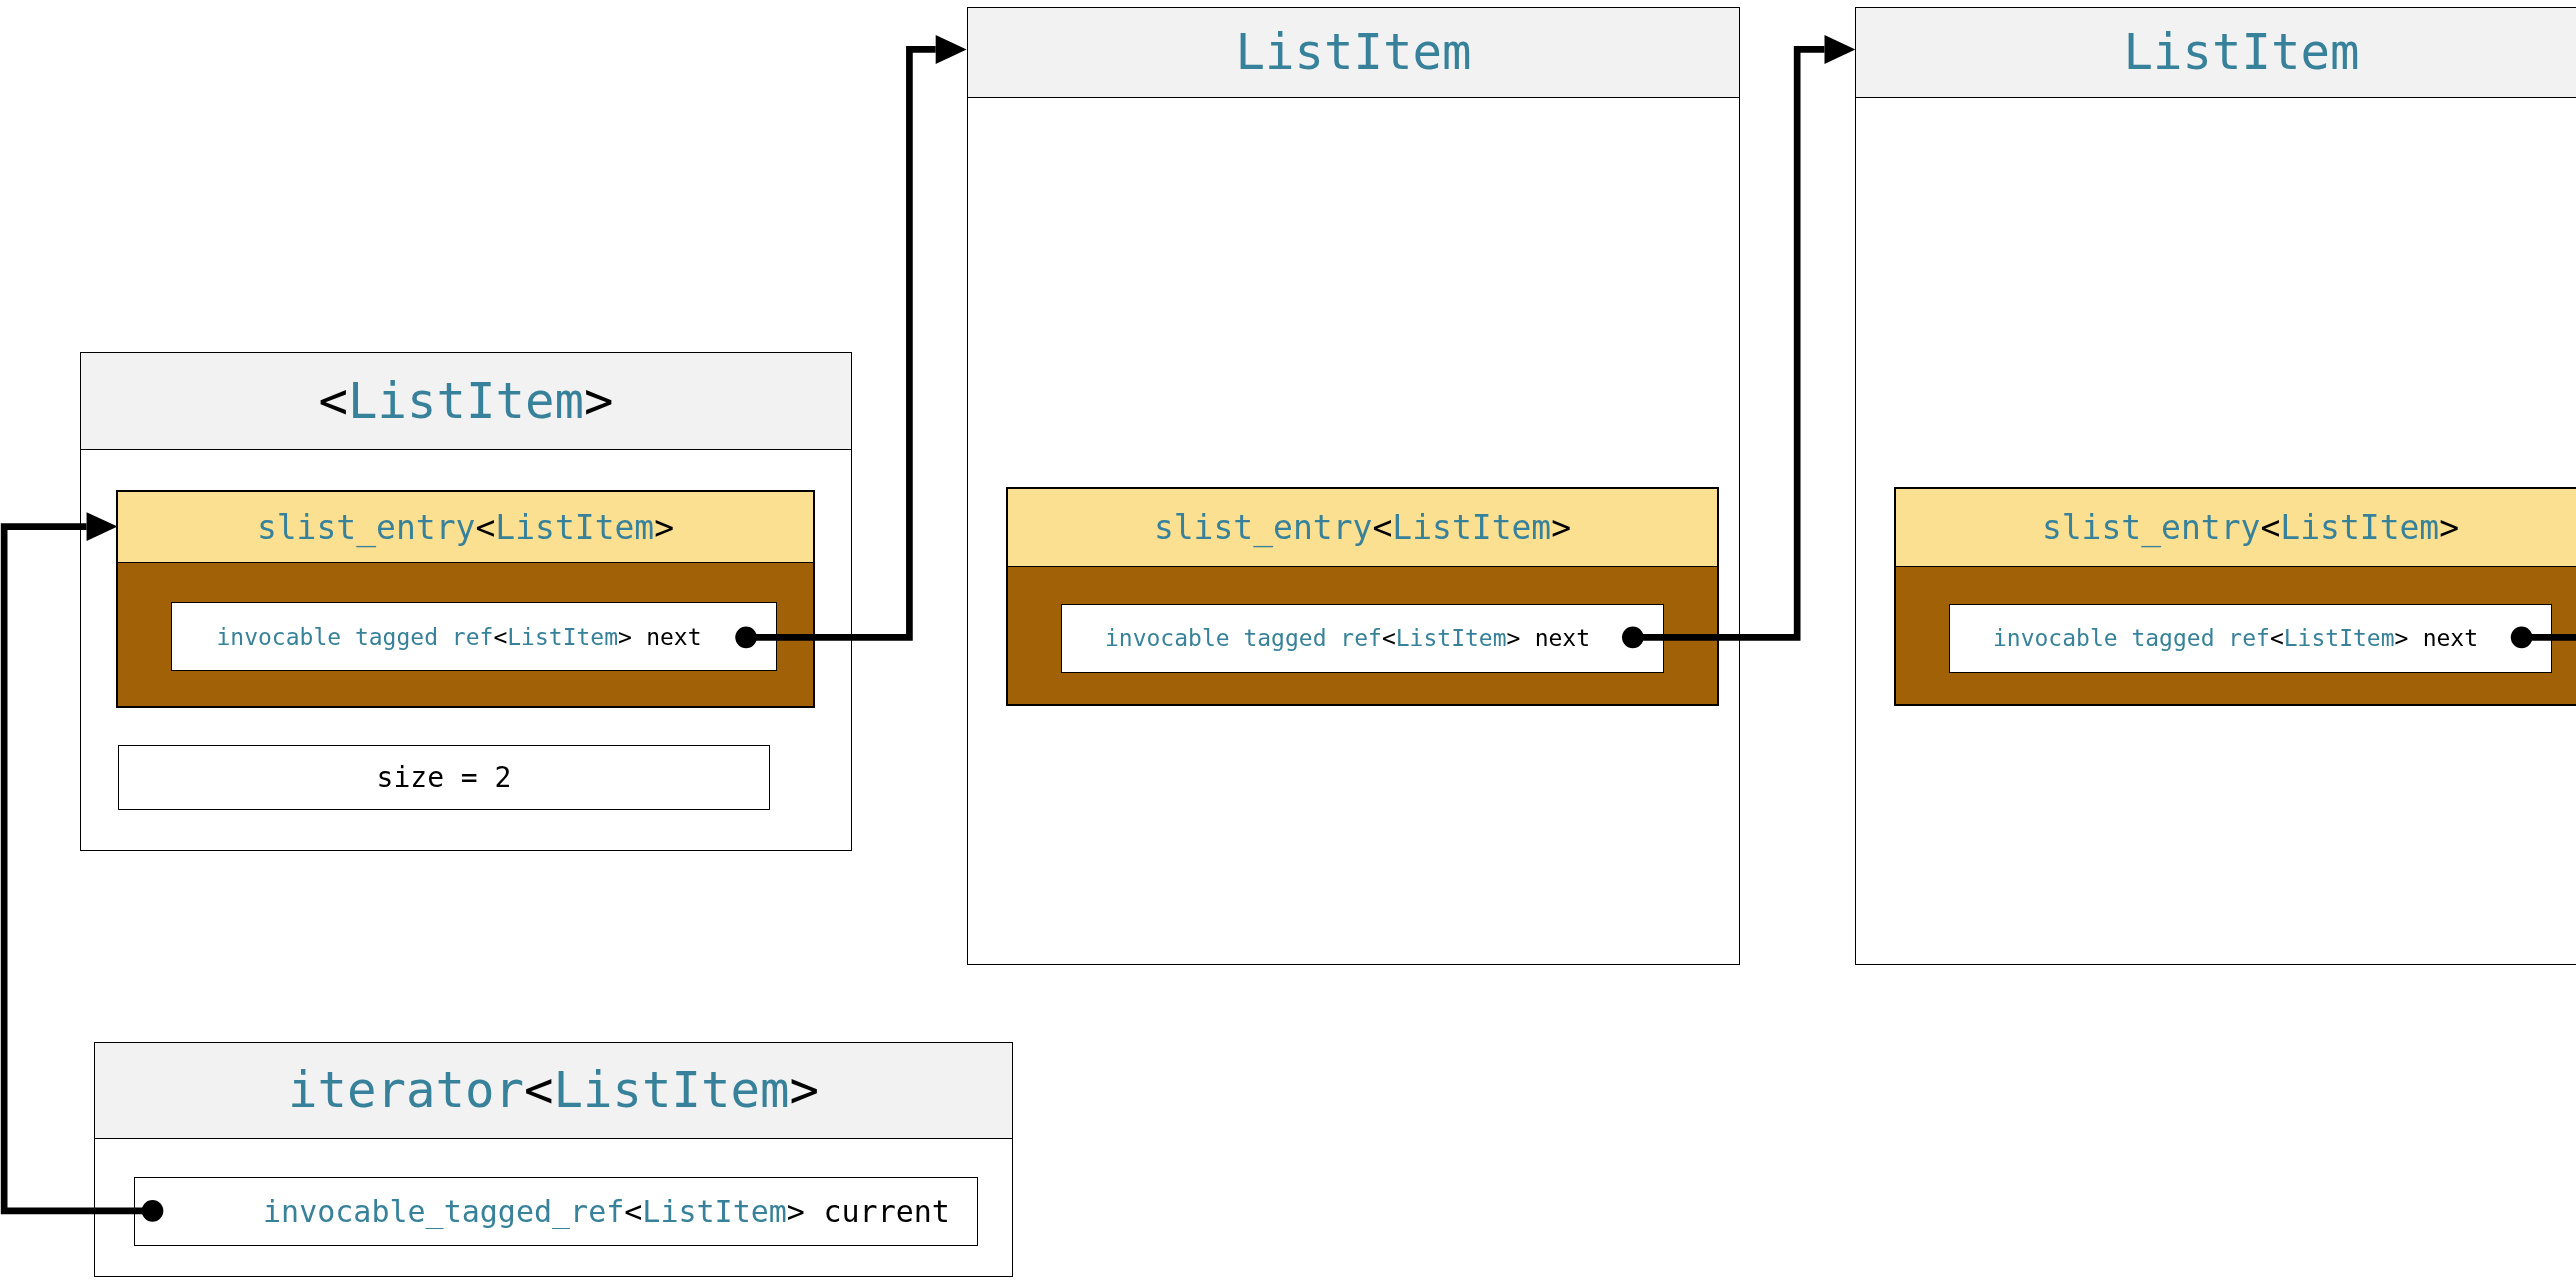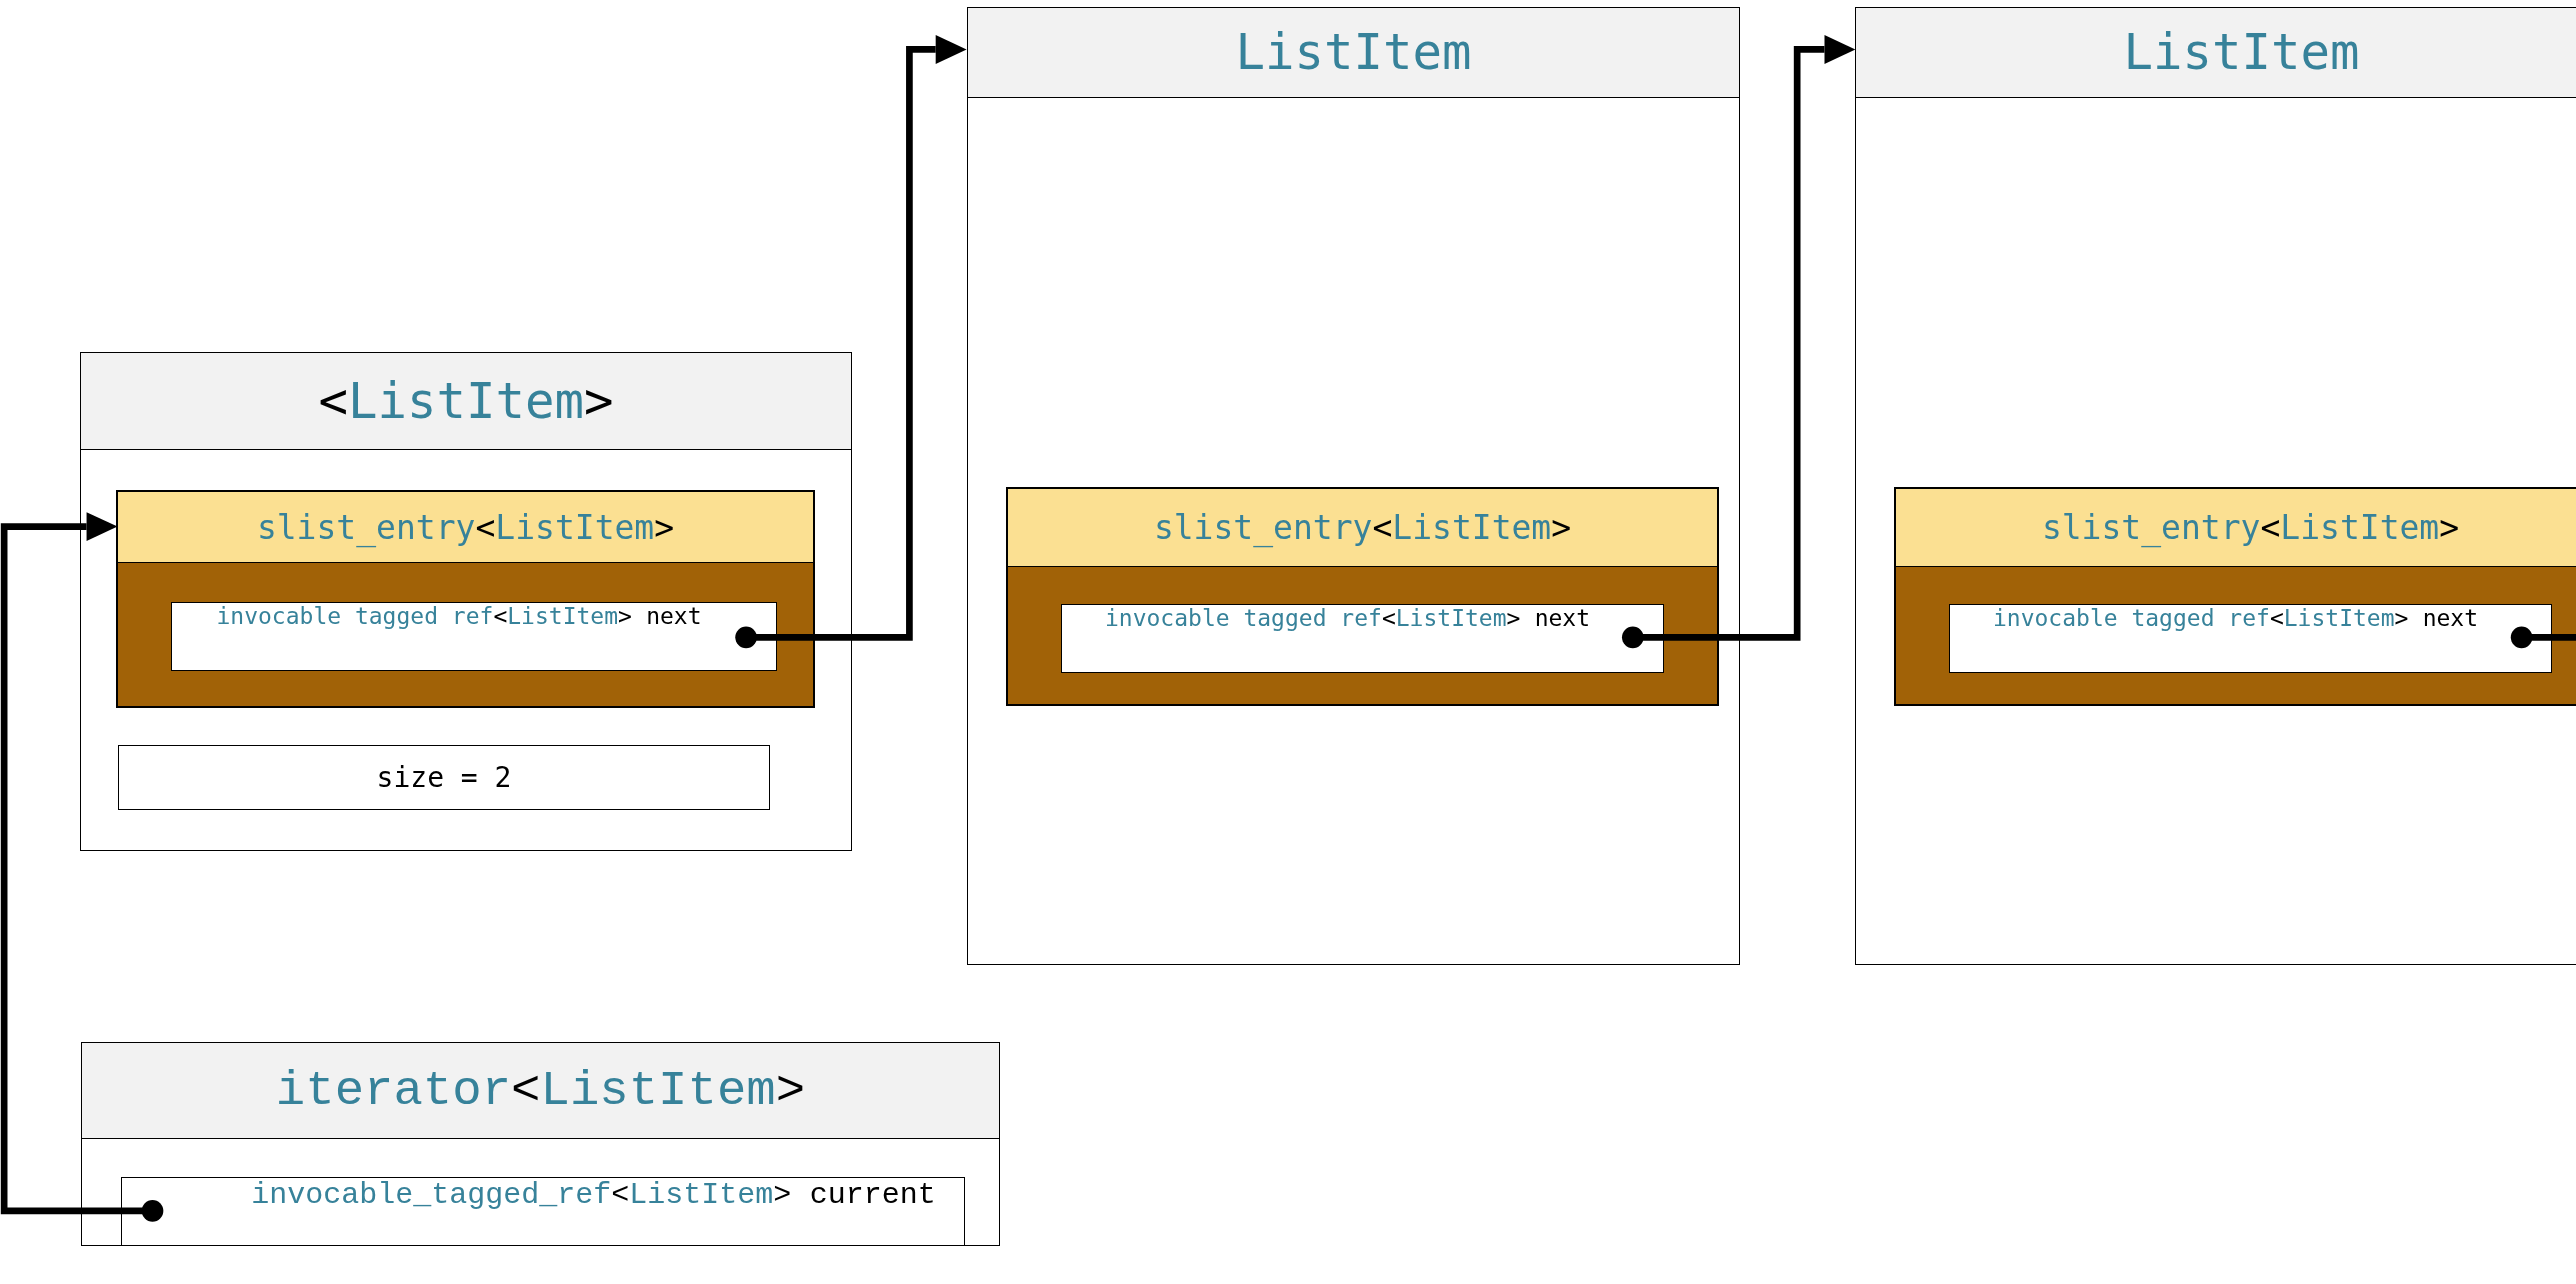--- a/index.html
+++ b/index.html
@@ -20,21 +20,21 @@
   }
   .entry{position:absolute;background:#a16207;border:2.1px solid #000;box-sizing:border-box;}
   .entry-header{
     position:absolute;left:0;top:0;right:0;
     background:#fbe092;border-bottom:1.5px solid #000;box-sizing:border-box;
     display:flex;align-items:center;justify-content:center;
     font-size:33px;white-space:nowrap;
   }
   .field{
     position:absolute;border:1.5px solid #000;box-sizing:border-box;background:#fff;
-    display:flex;align-items:flex-start;font-size:23px;white-space:nowrap;padding-left:32px;
+    display:flex;align-items:center;font-size:23px;white-space:nowrap;padding-left:32px;
   }
   .field-text{
     flex:1;display:flex;align-items:center;justify-content:center;overflow:hidden;
   }
   .ptr-cell{width:62px;border-left:1.5px solid #000;box-sizing:border-box;}
   .ptr-cell.green{background:#d6e3be;}
   .ptr-cell.white{background:#ffffff;}
   .left-cell{width:69px;border-right:1.5px solid #000;box-sizing:border-box;background:#fff;}
   .size-box{
     position:absolute;border:1.5px solid #000;box-sizing:border-box;background:#fff;
@@ -119,21 +119,21 @@
             <span>&lt;</span>
             <span class="t">ListItem</span>
             <span>&gt;</span>
             <span class="fname">next</span>
         </div>
         <div class="ptr-cell white"></div>
       </div>
     </div>
   </div>
 
-  <div class="box" style="left:81px;top:1042px;width:919px;height:204px;font-family:Liberation Mono, monospace;">
+  <div class="box" style="left:94px;top:1042px;width:919px;height:235px;">
     <div class="titlebar" style="height:96px;">
       <span class="t">iterator</span>
         <span>&lt;</span>
         <span class="t">ListItem</span>
         <span>&gt;</span>
     </div>
     <div class="field" style="left:39px;top:134px;width:844px;height:69px;font-size:30px;">
       <div class="left-cell"></div>
       <div class="field-text">
         <span class="t">invocable_tagged_ref</span>

